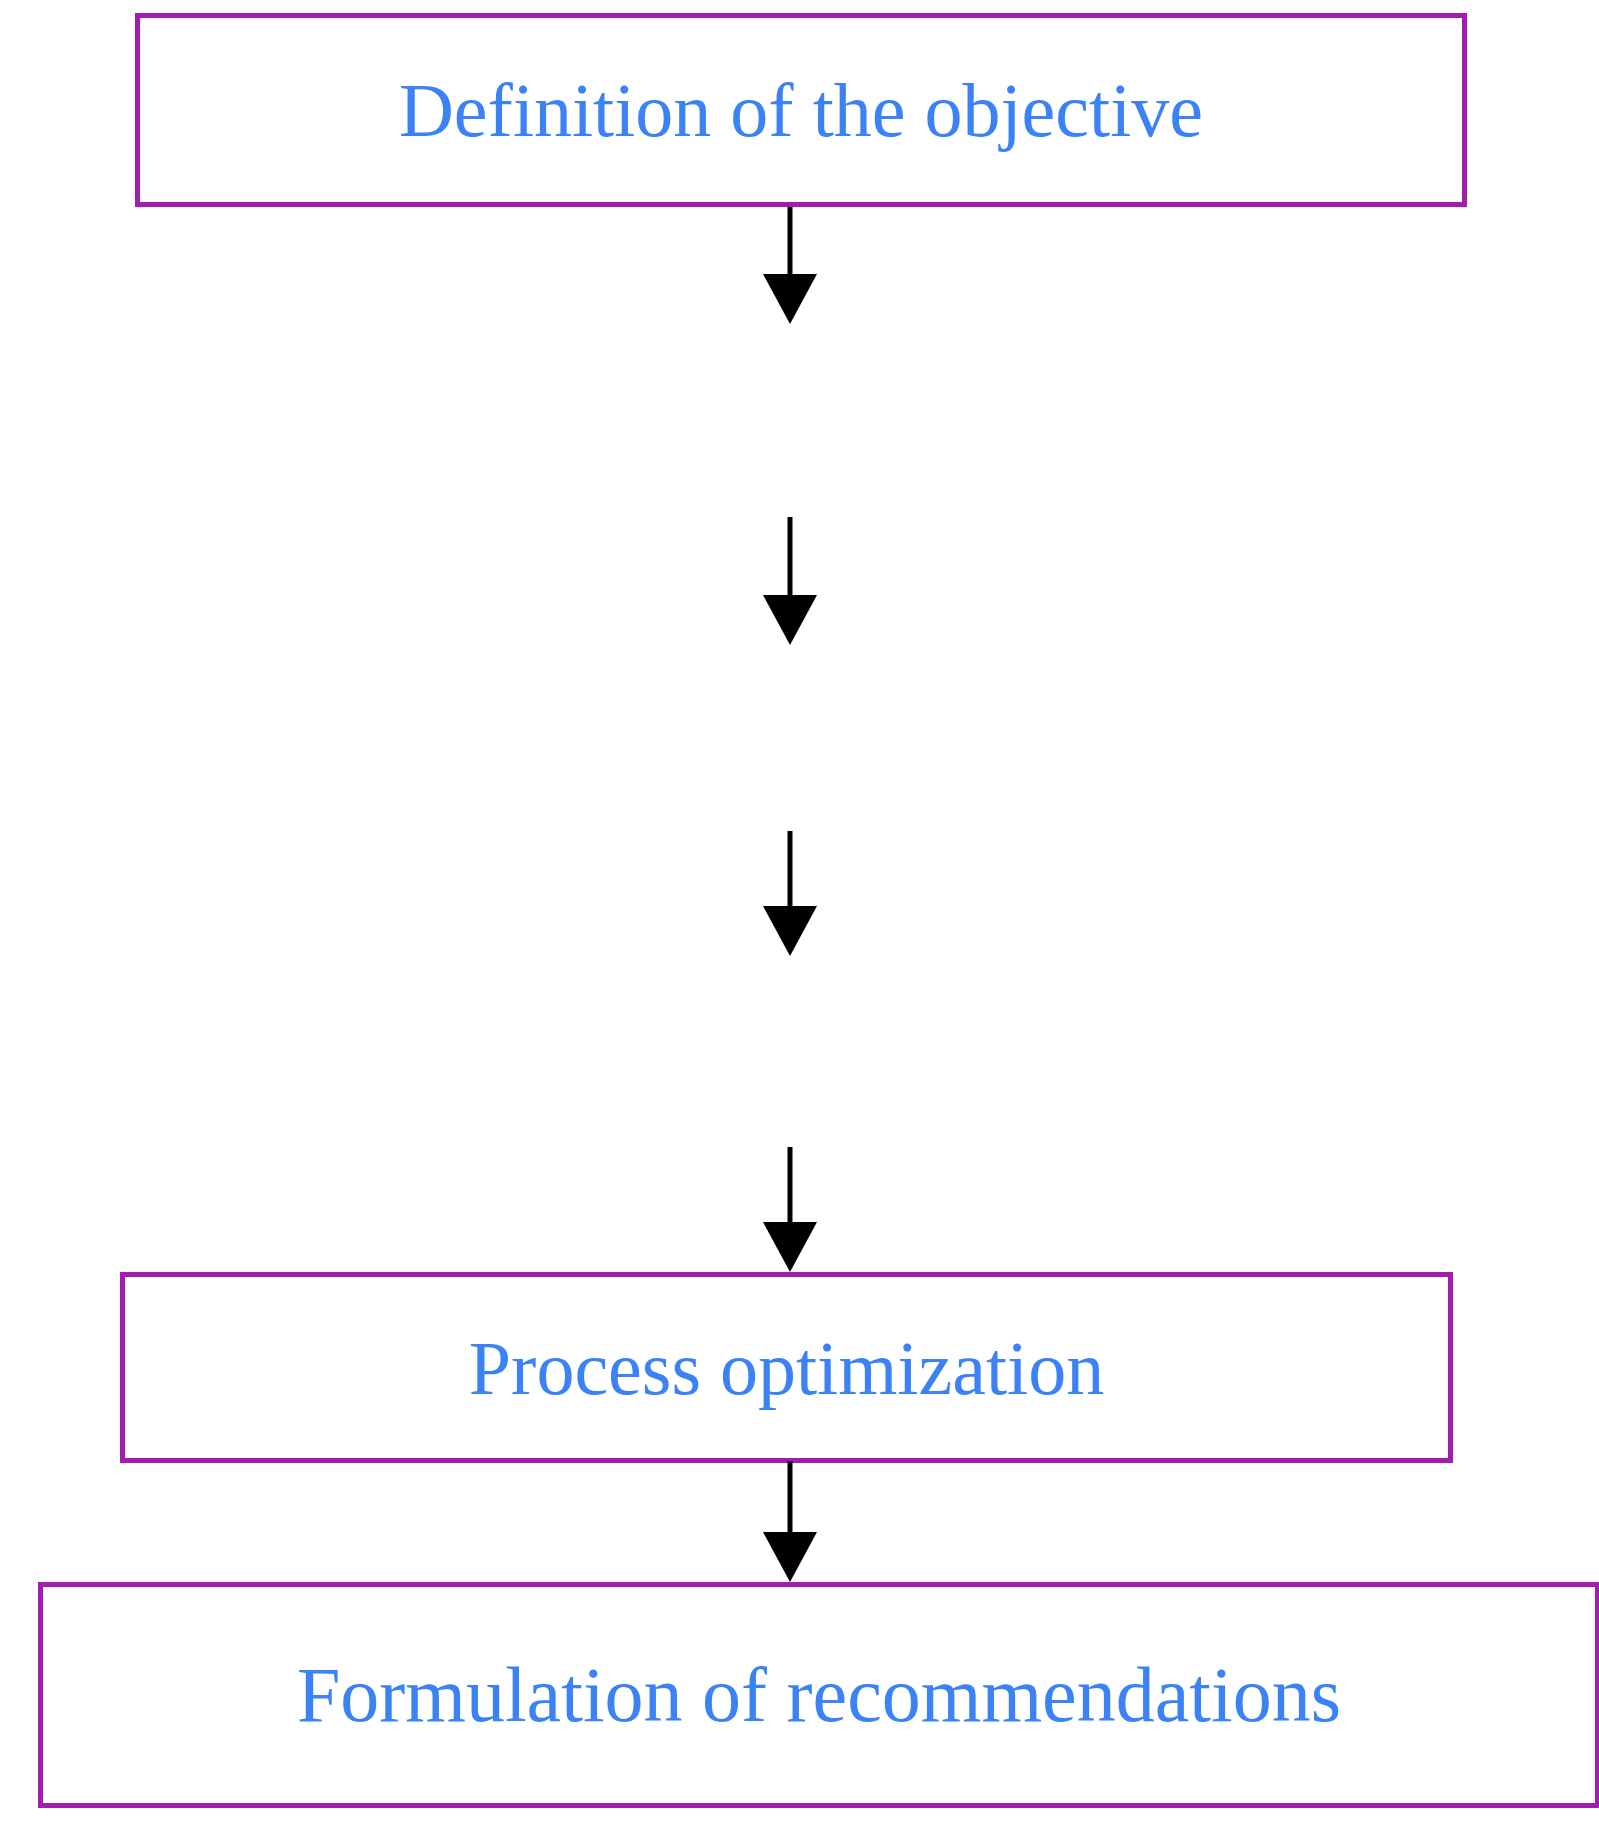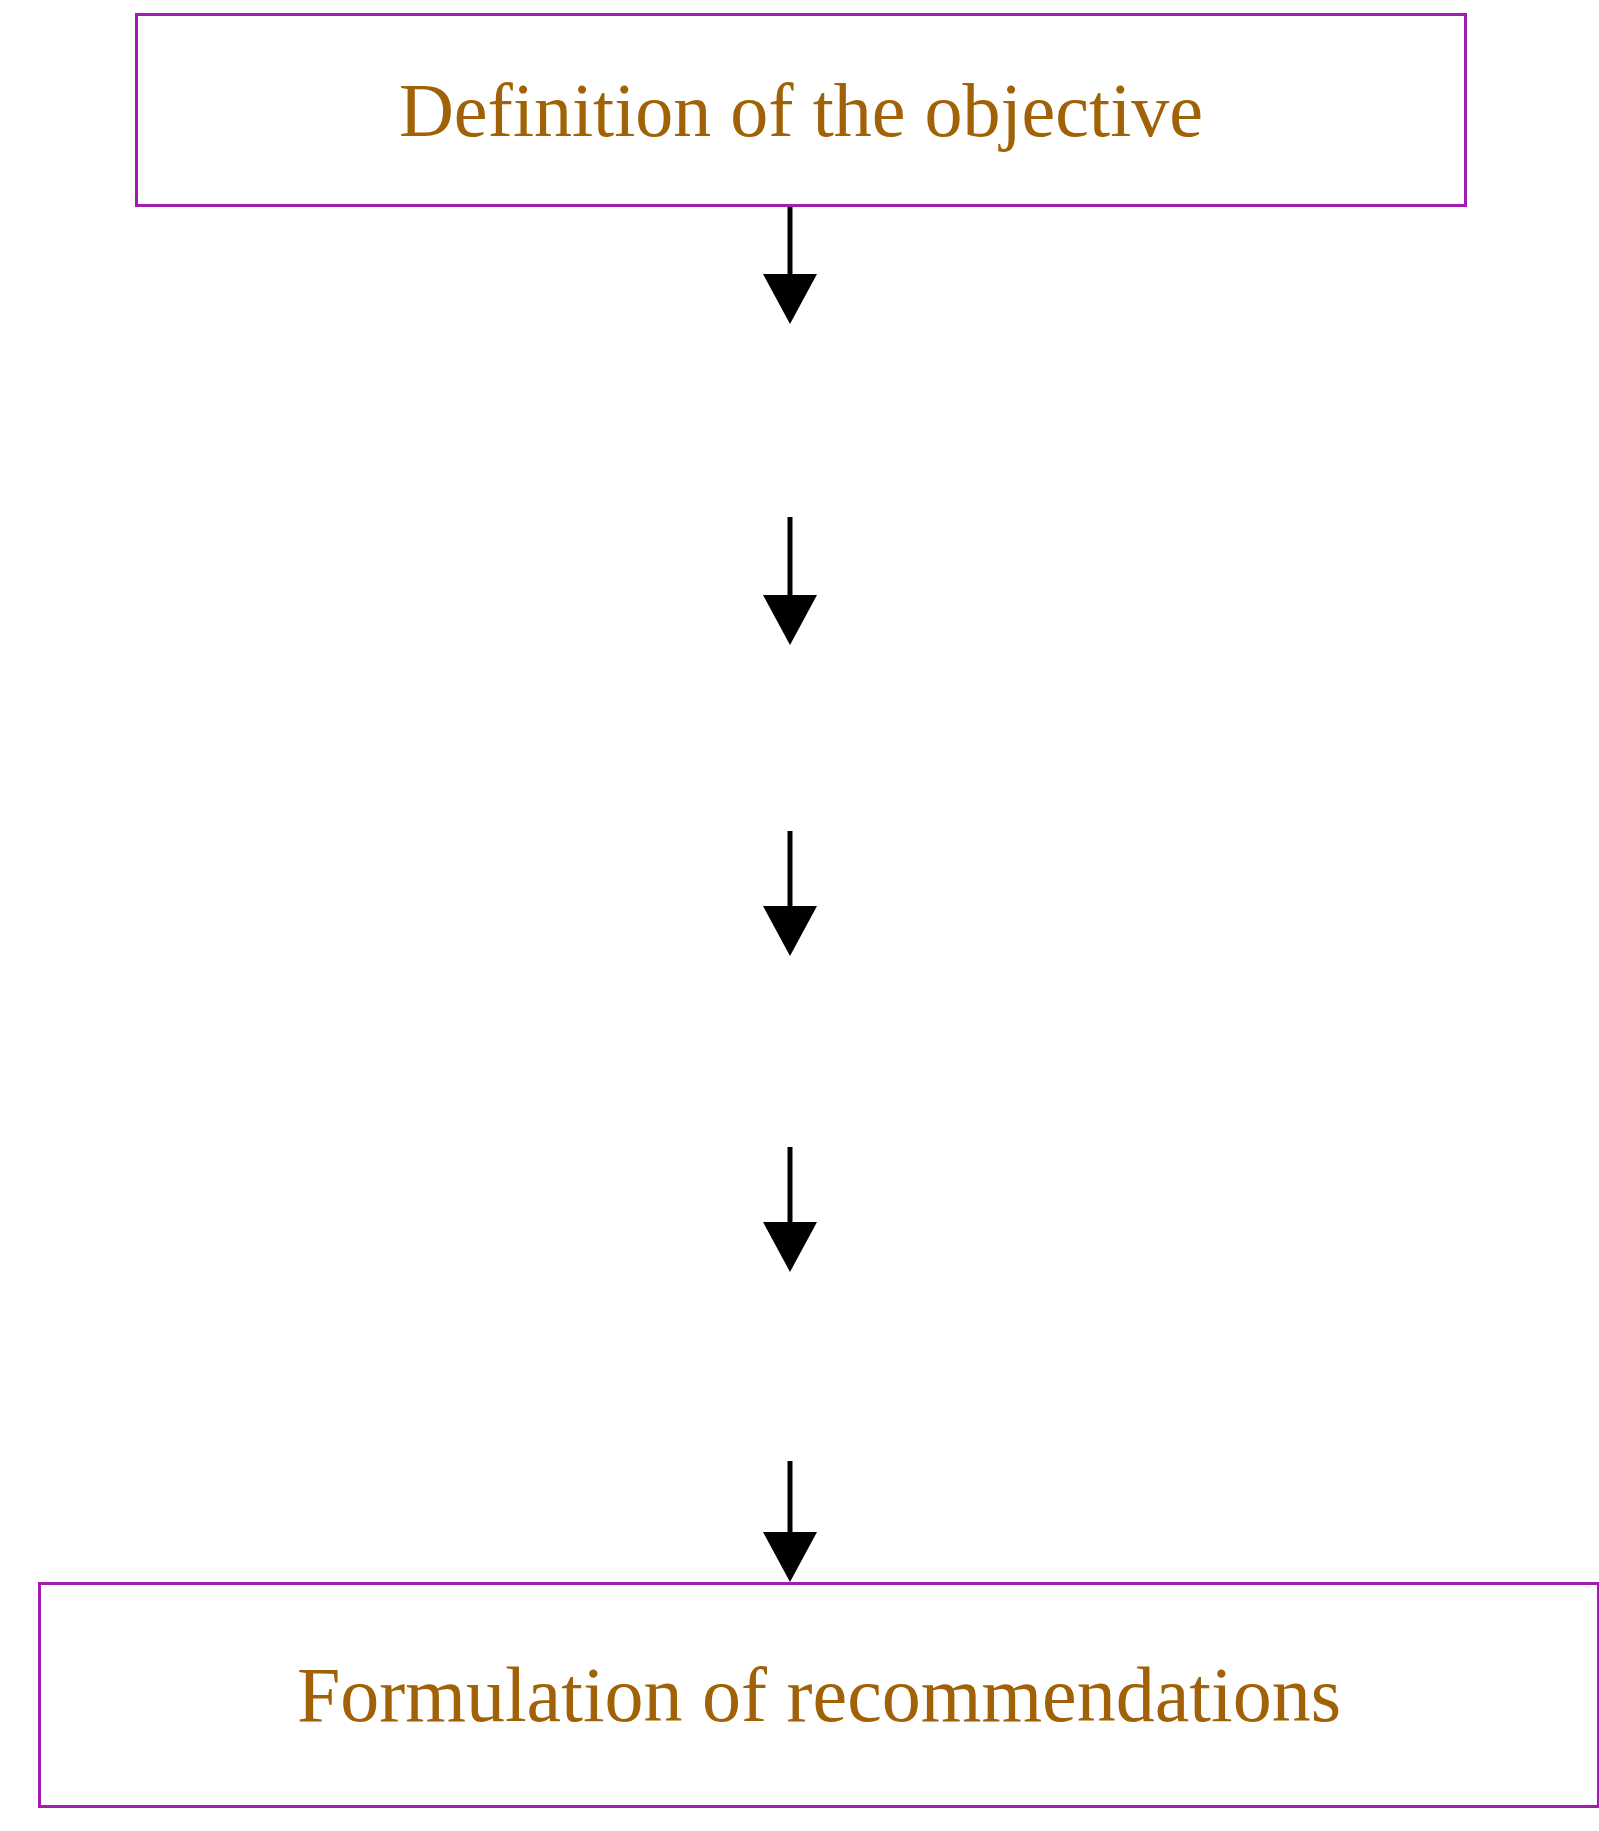--- a/index.html
+++ b/index.html
@@ -10,27 +10,27 @@
   .canvas {
     position: relative;
     width: 1599px;
     height: 1831px;
     background: #ffffff;
     font-family: "Liberation Serif", serif;
   }
   .node {
     position: absolute;
     box-sizing: border-box;
-    border: 3px solid #a21caf;
+    border: 5px solid #a21caf;
     background: #ffffff;
     display: flex;
     align-items: center;
     justify-content: center;
     text-align: left;
-    color: #a16207;
+    color: #3b82f6;
     font-size: 76px;
     line-height: 1;
     white-space: nowrap;
   }
   
   .node-1 { left: 135px; top: 13px;   width: 1332px; height: 194px; }
   .node-2 { left: 120px; top: 324px;  width: 1333px; height: 196px; }
   .node-3 { left: 121px; top: 645px;  width: 1334px; height: 189px; }
   .node-4 { left: 120px; top: 956px;  width: 1333px; height: 193px; }
   .node-5 { left: 120px; top: 1272px; width: 1333px; height: 191px; }
@@ -92,20 +92,23 @@
     <div class="arrow-line"></div>
     <div class="arrow-head"></div>
   </div>
 
 
   <div class="arrow arrow-4">
     <div class="arrow-line"></div>
     <div class="arrow-head"></div>
   </div>
 
+  <div class="node node-5">
+    <span>Process optimization</span>
+  </div>
 
   <div class="arrow arrow-5">
     <div class="arrow-line"></div>
     <div class="arrow-head"></div>
   </div>
 
   <div class="node node-6">
     <span>Formulation of recommendations</span>
   </div>
 

